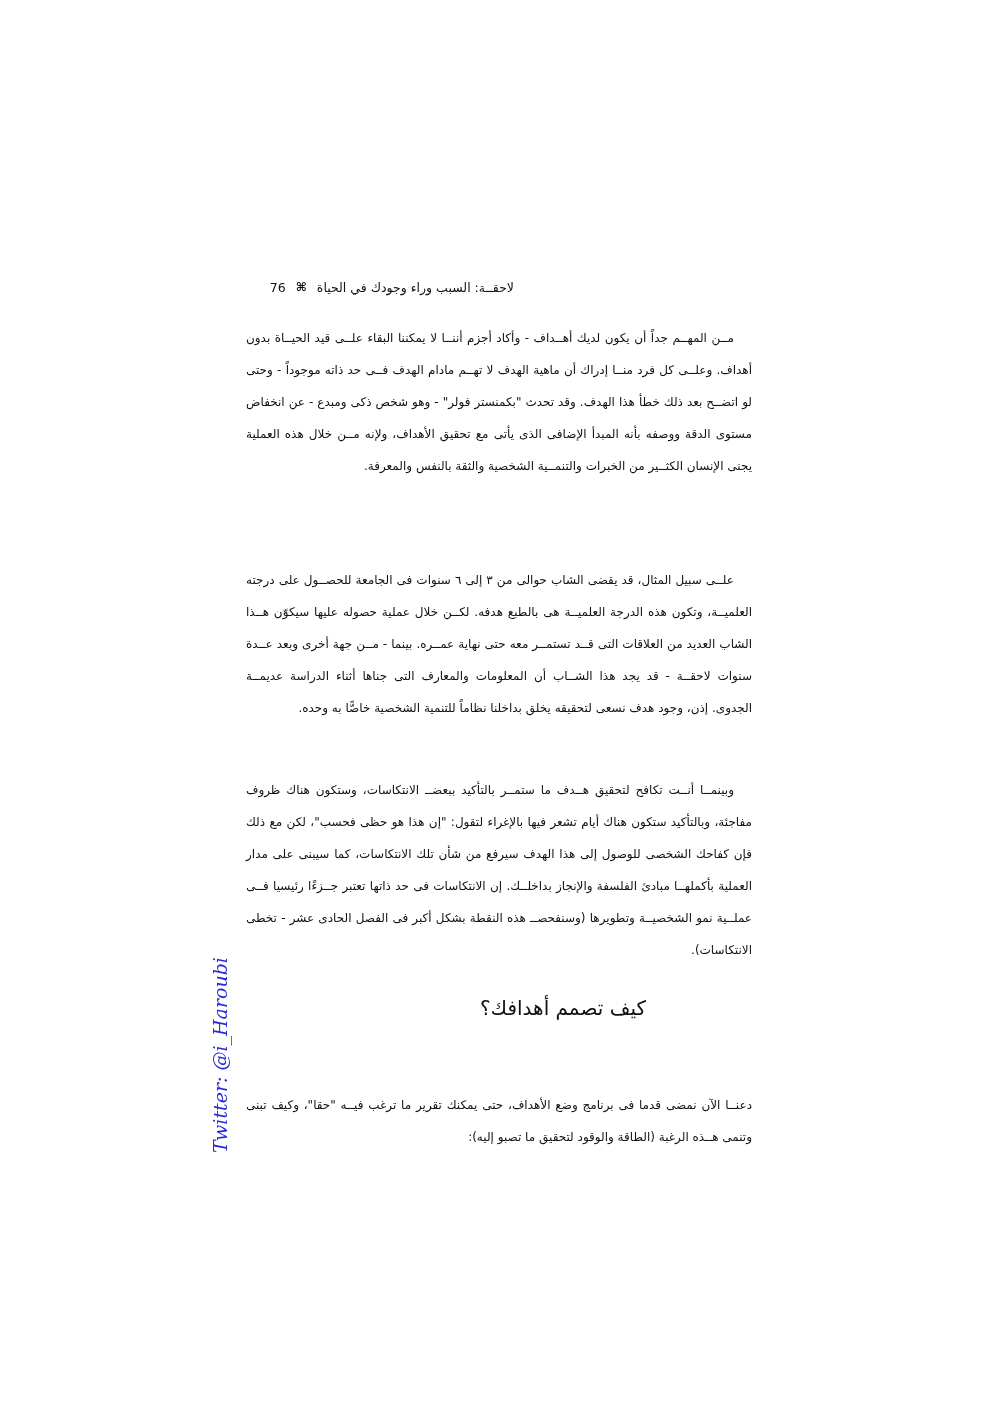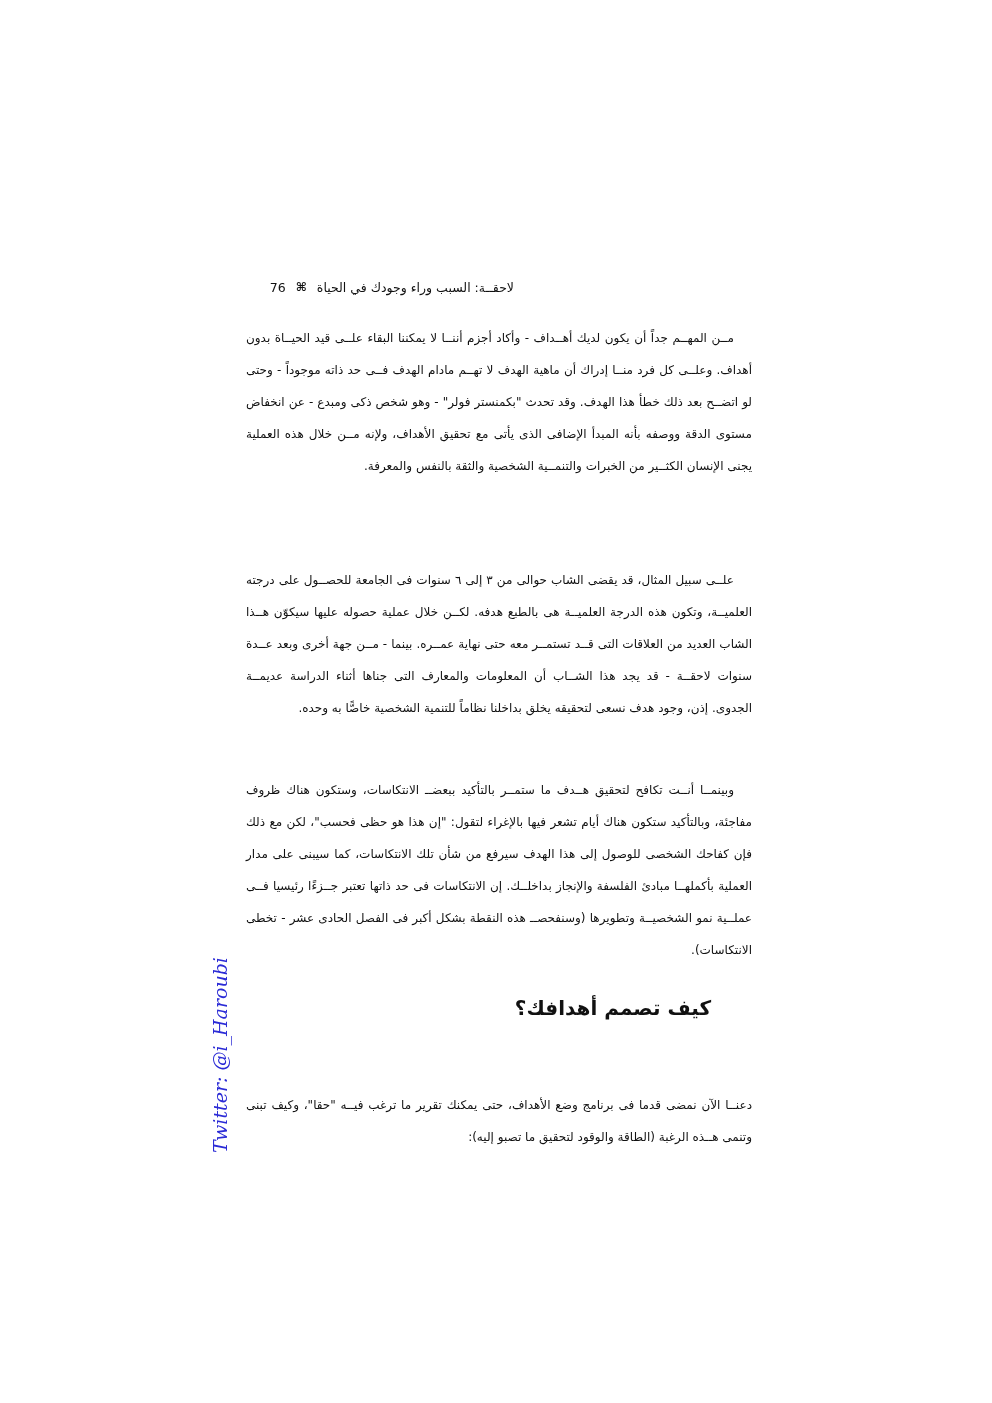--- a/index.html
+++ b/index.html
@@ -51,23 +51,23 @@
     .p2 { top: 534px; margin-top: 30px; }
     .p3 { top: 774px; }
     .p4 { top: 1042px; margin-top: 47px; }
     .p4 .para { text-indent: 0; }
     .section-heading {
       position: absolute;
       top: 992px;
       left: 480px;
       width: 266px;
       direction: rtl;
-      text-align: center;
+      text-align: left;
       font-size: 20px;
-      font-weight: bold;
+      font-weight: normal;
       line-height: 32px;
       margin: 0;
     }
     .watermark {
       position: absolute;
       left: 120px;
       top: 1043px;
       width: 200px;
       height: 24px;
       transform: rotate(-90deg);

